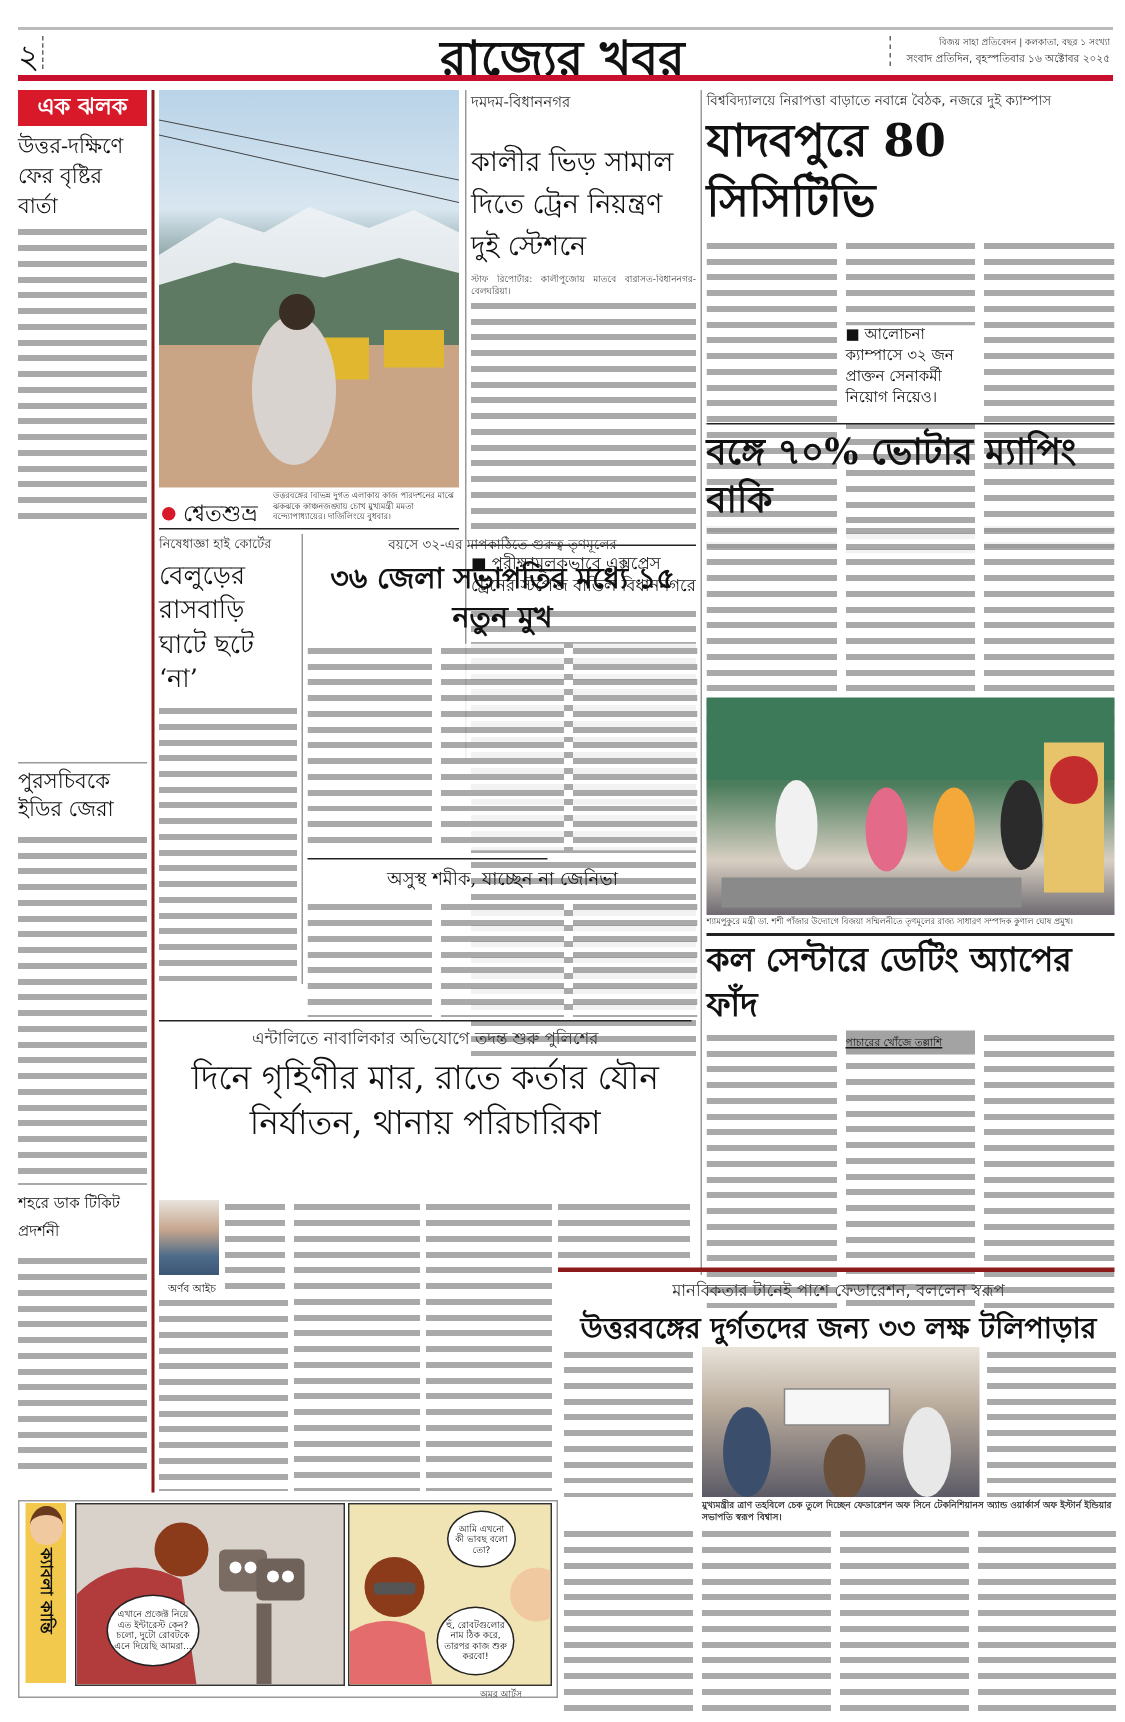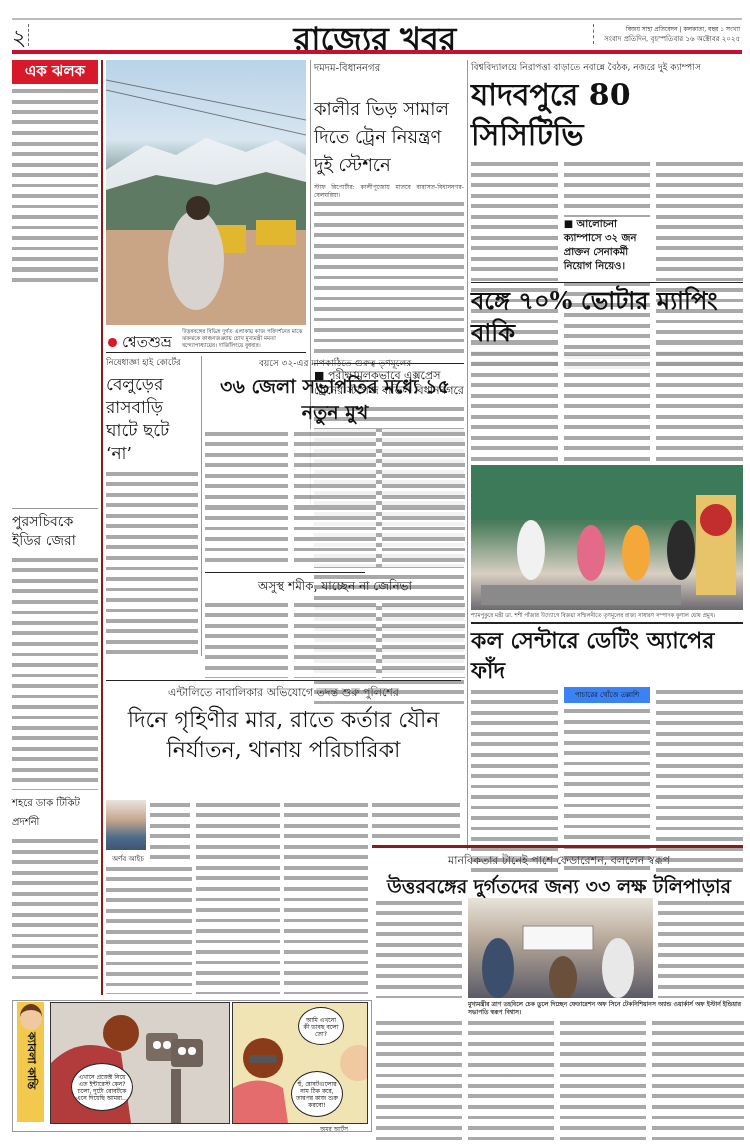--- a/index.html
+++ b/index.html
@@ -32,20 +32,21 @@
 <div class="abs pageno-sep"></div>
 <div class="abs masthead">রাজ্যের খবর</div>
 <div class="abs dateline">
   <div style="font-size:6px;">বিজয় সাহা প্রতিবেদন | কলকাতা, বছর ১ সংখ্যা</div>
   <div>সংবাদ প্রতিদিন, বৃহস্পতিবার ১৬ অক্টোবর ২০২৫</div>
 </div>
 <div class="red-rule"></div>
 
 <div class="abs" style="left:12px;top:60px;width:86px;height:935px;">
   <div class="tag-red" style="height:24px;line-height:22px;">এক ঝলক</div>
+  <div class="headline" style="font-size:14px;line-height:20px;margin-top:4px;font-weight:normal;">উত্তর-দক্ষিণে ফের বৃষ্টির বার্তা</div>
   <div class="body-text" style="height:200px;margin-top:2px;">
       <span class="t"></span>
     </div>
   <div class="hline" style="left:0;right:0;top:448px;background:#999;"></div>
   <div class="headline abs" style="top:452px;left:0;width:86px;font-size:14px;line-height:19px;font-weight:normal;">পুরসচিবকে ইডির জেরা</div>
   <div class="body-text abs" style="top:495px;left:0;width:86px;height:235px;">
       <span class="t"></span>
     </div>
   <div class="headline abs" style="top:733px;left:0;width:86px;font-size:10px;line-height:19px;font-weight:normal;">শহরে ডাক টিকিট প্রদর্শনী</div>
   <div class="body-text abs" style="top:776px;left:0;width:86px;height:150px;">
@@ -94,21 +95,21 @@
   <div class="kicker" style="font-size:9px;">বিশ্ববিদ্যালয়ে নিরাপত্তা বাড়াতে নবান্নে বৈঠক, নজরে দুই ক্যাম্পাস</div>
   <div class="headline" style="font-size:30px;line-height:40px;">যাদবপুরে 80 সিসিটিভি</div>
   <div style="display:flex;gap:6px;margin-top:4px;">
     <div class="body-text" style="width:88px;height:210px;">
         <span class="t"></span>
       </div>
     <div style="width:88px;">
       <div class="body-text" style="height:58px;">
           <span class="t"></span>
         </div>
-      <div class="headline" style="font-size:10px;line-height:14px;font-weight:bold;">■ আলোচনা ক্যাম্পাসে ৩২ জন প্রাক্তন সেনাকর্মী নিয়োগ নিয়েও।</div>
+      <div class="headline" style="font-size:10px;line-height:14px;font-weight:normal;">■ আলোচনা ক্যাম্পাসে ৩২ জন প্রাক্তন সেনাকর্মী নিয়োগ নিয়েও।</div>
       <div class="body-text" style="height:90px;margin-top:6px;">
           <span class="t"></span>
         </div>
     </div>
     <div class="body-text" style="width:88px;height:210px;">
         <span class="t"></span>
       </div>
   </div>
 </div>
 <div class="hline" style="left:471px;top:282px;width:272px;"></div>
@@ -142,21 +143,21 @@
 <div class="abs caption" style="left:471px;top:612px;width:272px;font-size:5.5px;line-height:7px;">শ্যামপুকুরে মন্ত্রী ডা. শশী পাঁজার উদ্যোগে বিজয়া সম্মিলনীতে তৃণমূলের রাজ্য সাধারণ সম্পাদক কুণাল ঘোষ প্রমুখ।</div>
 <div class="hline" style="left:471px;top:622px;width:272px;background:#222;height:2px;"></div>
 
 <div class="abs" style="left:471px;top:625px;width:272px;">
   <div class="headline" style="font-size:22px;line-height:30px;">কল সেন্টারে ডেটিং অ্যাপের ফাঁদ</div>
   <div style="display:flex;gap:6px;margin-top:2px;">
     <div class="body-text" style="width:88px;height:185px;">
         <span class="t"></span>
       </div>
     <div style="width:88px;">
-      <div style="background:#3b82f6;font-size:7px;text-align:center;padding:2px 0;margin-bottom:3px;">পাচারের খোঁজে তল্লাশি</div>
+      <div style="background:#a3a3a3;font-size:7px;padding:2px 0;margin-bottom:3px;text-decoration:underline;">পাচারের খোঁজে তল্লাশি</div>
       <div class="body-text" style="height:168px;">
           <span class="t"></span>
         </div>
     </div>
     <div class="body-text" style="width:88px;height:185px;">
         <span class="t"></span>
       </div>
   </div>
 </div>
 

